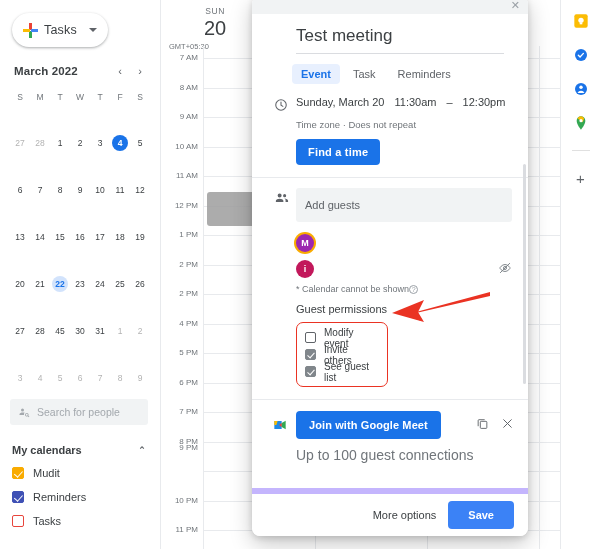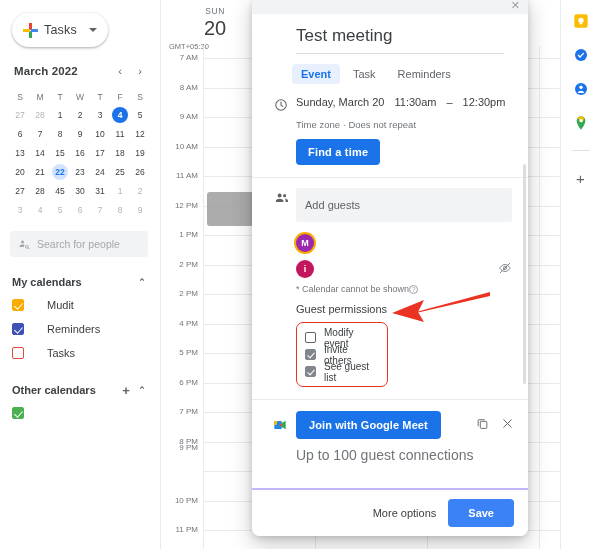--- a/index.html
+++ b/index.html
@@ -36,21 +36,21 @@
 
   .mini-cal { margin: 16px 10px 0 10px; width: 140px; }
   .mc-head { display: flex; align-items: center; justify-content: space-between; padding: 0 2px 4px 4px; }
   .mc-title { font-size: 11.5px; color: #3c4043; font-weight: 600; letter-spacing: .1px; }
   .mc-navs { display: flex; gap: 4px; }
   .mc-nav { width: 16px; height: 16px; display: flex; align-items: center; justify-content: center;
             color: #5f6368; font-size: 11px; cursor: pointer; }
   .mc-grid { display: grid; grid-template-columns: repeat(7, 1fr); row-gap: 2px; margin-top: 6px; }
   .mc-dow { font-size: 8.5px; color: #70757a; text-align: center; height: 16px; line-height: 16px; }
   .mc-day { font-size: 8.5px; color: #3c4043; text-align: center; height: 17px; line-height: 17px;
-            position: relative; cursor: pointer; }
+            position: relative; cursor: pointer; margin-top: 28px; }
   .mc-day.dim { color: #b3b3b3; }
   .mc-day.today span {
     display: inline-block; width: 16px; height: 16px; line-height: 16px; border-radius: 50%;
     background: #1a73e8; color: #fff; font-weight: 600;
   }
   .mc-day.sel span {
     display: inline-block; width: 16px; height: 16px; line-height: 16px; border-radius: 50%;
     background: #d2e3fc; color: #1a73e8; font-weight: 600;
   }
 
@@ -58,21 +58,21 @@
     margin: 12px 10px 0 10px; width: 138px; height: 26px; background: #f1f3f4; border-radius: 3px;
     display: flex; align-items: center; gap: 7px; padding-left: 8px; cursor: text;
   }
   .search-people .sp-label { font-size: 10.5px; color: #a3a8ad; }
 
   .cal-section { margin: 14px 10px 0 12px; }
   .cal-sec-head { display: flex; align-items: center; font-size: 11px; color: #3c4043; font-weight: 600; height: 22px; }
   .cal-sec-head .spacer { flex: 1; }
   .chev { color: #5f6368; font-size: 9px; width: 16px; text-align: center; cursor: pointer; }
   .plus-ic { color: #5f6368; font-size: 13px; width: 16px; text-align: center; cursor: pointer; }
-  .cal-item { display: flex; align-items: center; gap: 23px; height: 24px; cursor: pointer; }
+  .cal-item { display: flex; align-items: center; gap: 9px; height: 24px; cursor: pointer; }
   .cbox { width: 12px; height: 12px; border-radius: 2px; flex: 0 0 12px; position: relative; }
   .cbox.checked::after {
     content: ""; position: absolute; left: 3.2px; top: 1px; width: 3.5px; height: 7px;
     border: solid #fff; border-width: 0 1.8px 1.8px 0; transform: rotate(42deg);
   }
   .cal-name { font-size: 11px; color: #3c4043; }
 
   
   .grid-area {
     position: absolute; left: 160px; top: 0; right: 40px; bottom: 0;
@@ -166,21 +166,21 @@
               border-radius: 4px; border: none; cursor: pointer; letter-spacing: .1px; }
   .meet-actions { margin-left: auto; display: flex; gap: 12px; align-items: center; color: #5f6368; }
   .meet-sub { font-size: 14px; color: #70757a; padding: 8px 0 10px 44px; }
 
   .simple-row { display: flex; align-items: center; height: 36px; padding-left: 14px; border-top: 1px solid #e8eaed; cursor: text; }
   .simple-row .sr-ic { width: 30px; flex: 0 0 30px; display: flex; justify-content: center; color: #5f6368; }
   .simple-row .sr-lbl { font-size: 11px; color: #5f6368; }
 
   .dlg-footer {
     position: absolute; left: 0; right: 0; bottom: 0; height: 48px; background: #fff;
-    border-top: 2px solid #c4b5fd; display: flex; align-items: center; justify-content: flex-end;
+    border-top: 6px solid #c4b5fd; display: flex; align-items: center; justify-content: flex-end;
     gap: 12px; padding-right: 14px;
   }
   .more-opt { font-size: 11px; color: #3c4043; cursor: pointer; }
   .save-btn { background: #3b82f6; color: #fff; font-size: 11px; font-weight: 600;
               padding: 8px 20px; border-radius: 4px; border: none; cursor: pointer; }
   .scroll-thumb { position: absolute; right: 2px; top: 150px; width: 3px; height: 220px;
                   background: #dadce0; border-radius: 2px; cursor: pointer; }
 </style>
 </head>
 <body>

